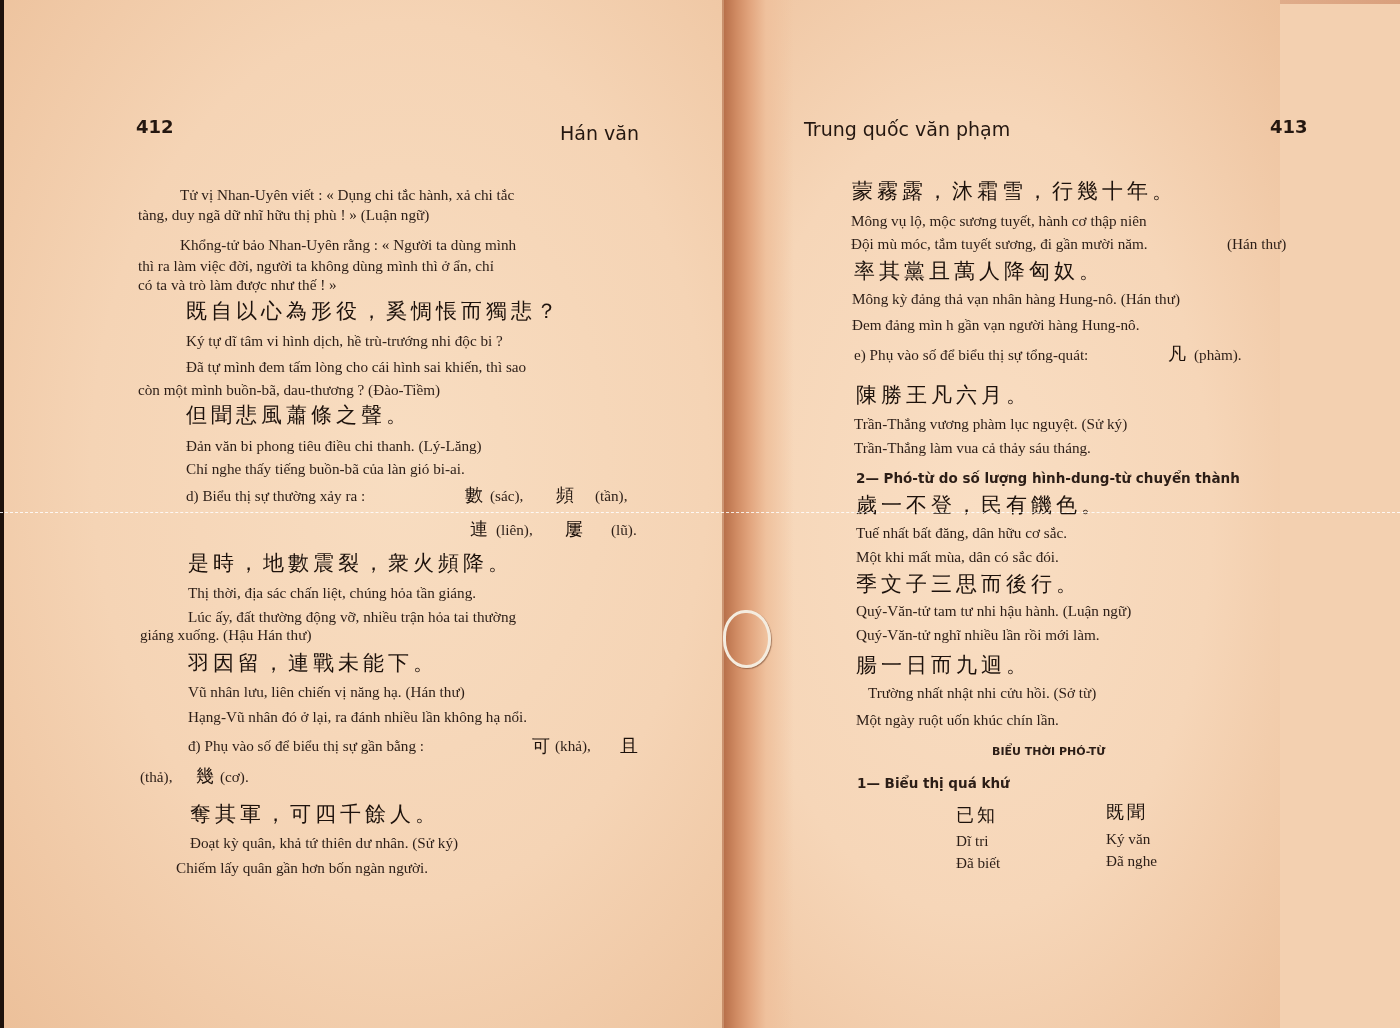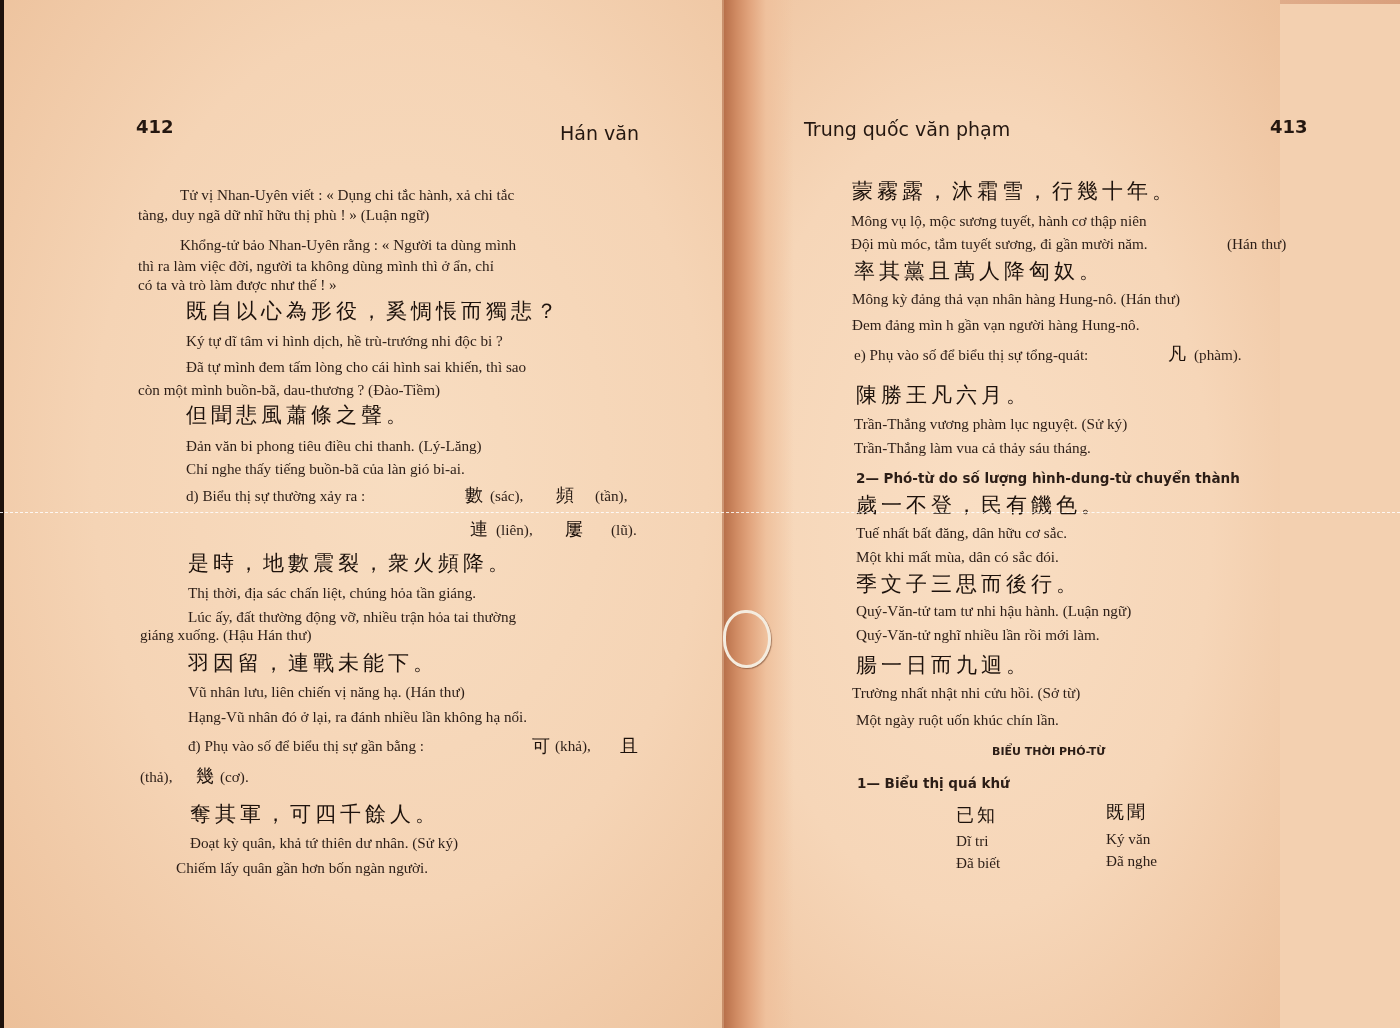--- a/index.html
+++ b/index.html
@@ -147,21 +147,21 @@
 
       <div class="line han" style="left:132px; top:494px;">歲一不登，民有饑色。</div>
       <div class="line" style="left:132px; top:522px;">Tuế nhất bất đăng, dân hữu cơ sắc.</div>
       <div class="line" style="left:132px; top:546px;">Một khi mất mùa, dân có sắc đói.</div>
 
       <div class="line han" style="left:132px; top:573px;">季文子三思而後行。</div>
       <div class="line" style="left:132px; top:600px;">Quý-Văn-tử tam tư nhi hậu hành. (Luận ngữ)</div>
       <div class="line" style="left:132px; top:624px;">Quý-Văn-tử nghĩ nhiều lần rồi mới làm.</div>
 
       <div class="line han" style="left:132px; top:654px;">腸一日而九迴。</div>
-      <div class="line" style="left:128px; top:682px;">Trường nhất nhật nhi cửu hồi. (Sở từ)</div>
+      <div class="line" style="left:144px; top:682px;">Trường nhất nhật nhi cửu hồi. (Sở từ)</div>
       <div class="line" style="left:132px; top:709px;">Một ngày ruột uốn khúc chín lần.</div>
 
       <div class="heading-sans" style="left:268px; top:741px; font-size:11px;">BIỂU THỜI PHÓ-TỪ</div>
       <div class="heading-sans" style="left:133px; top:772px;">1— Biểu thị quá khứ</div>
 
       <div class="line han-small" style="left:232px; top:804px; letter-spacing:3px;">已知</div>
       <div class="line" style="left:232px; top:830px;">Dĩ tri</div>
       <div class="line" style="left:232px; top:852px;">Đã biết</div>
 
       <div class="line han-small" style="left:382px; top:801px; letter-spacing:3px;">既聞</div>

